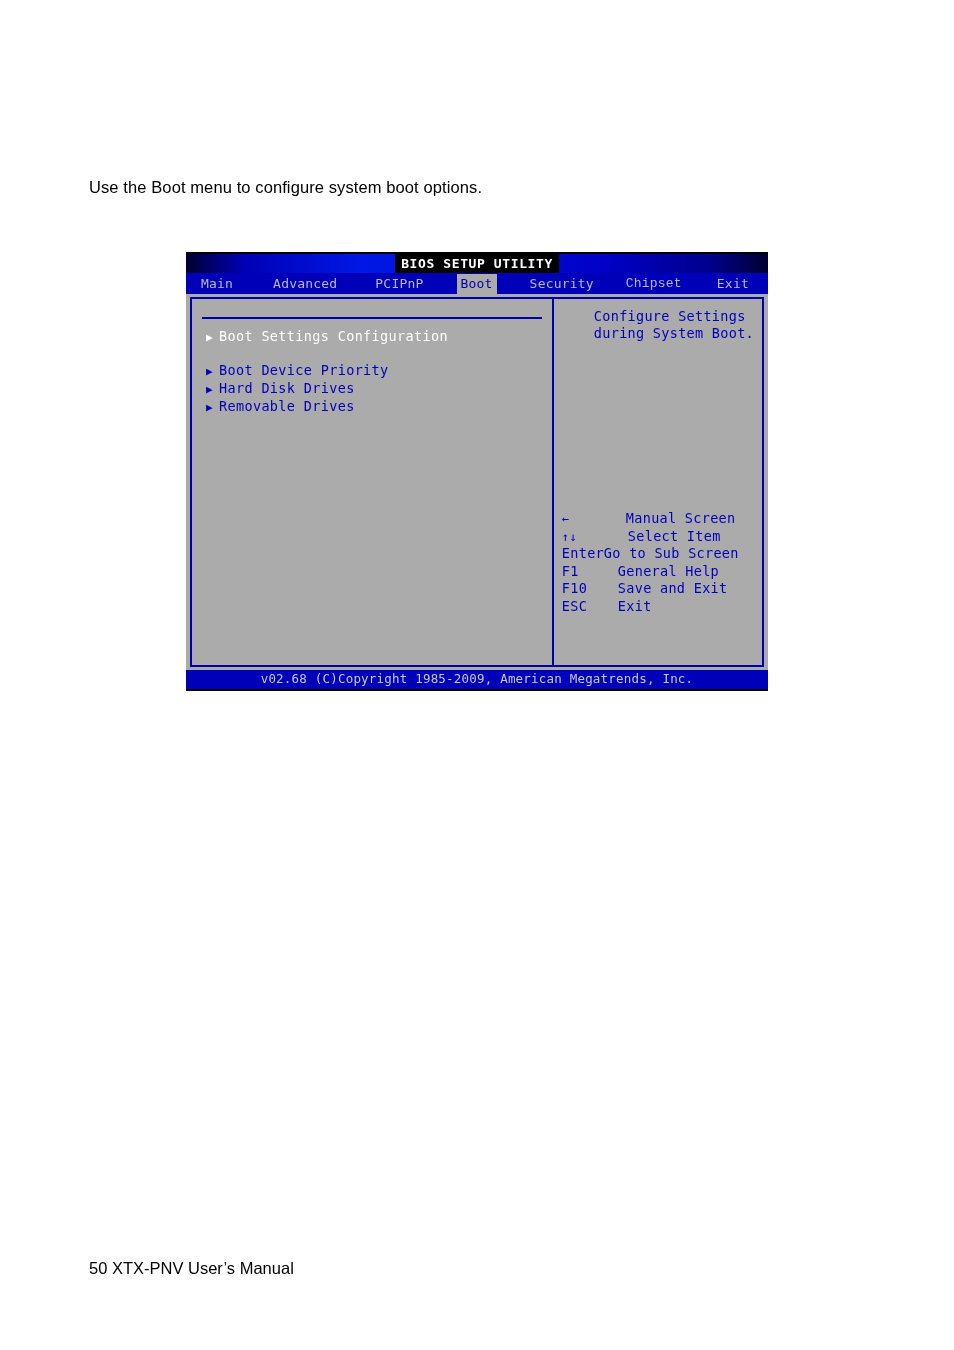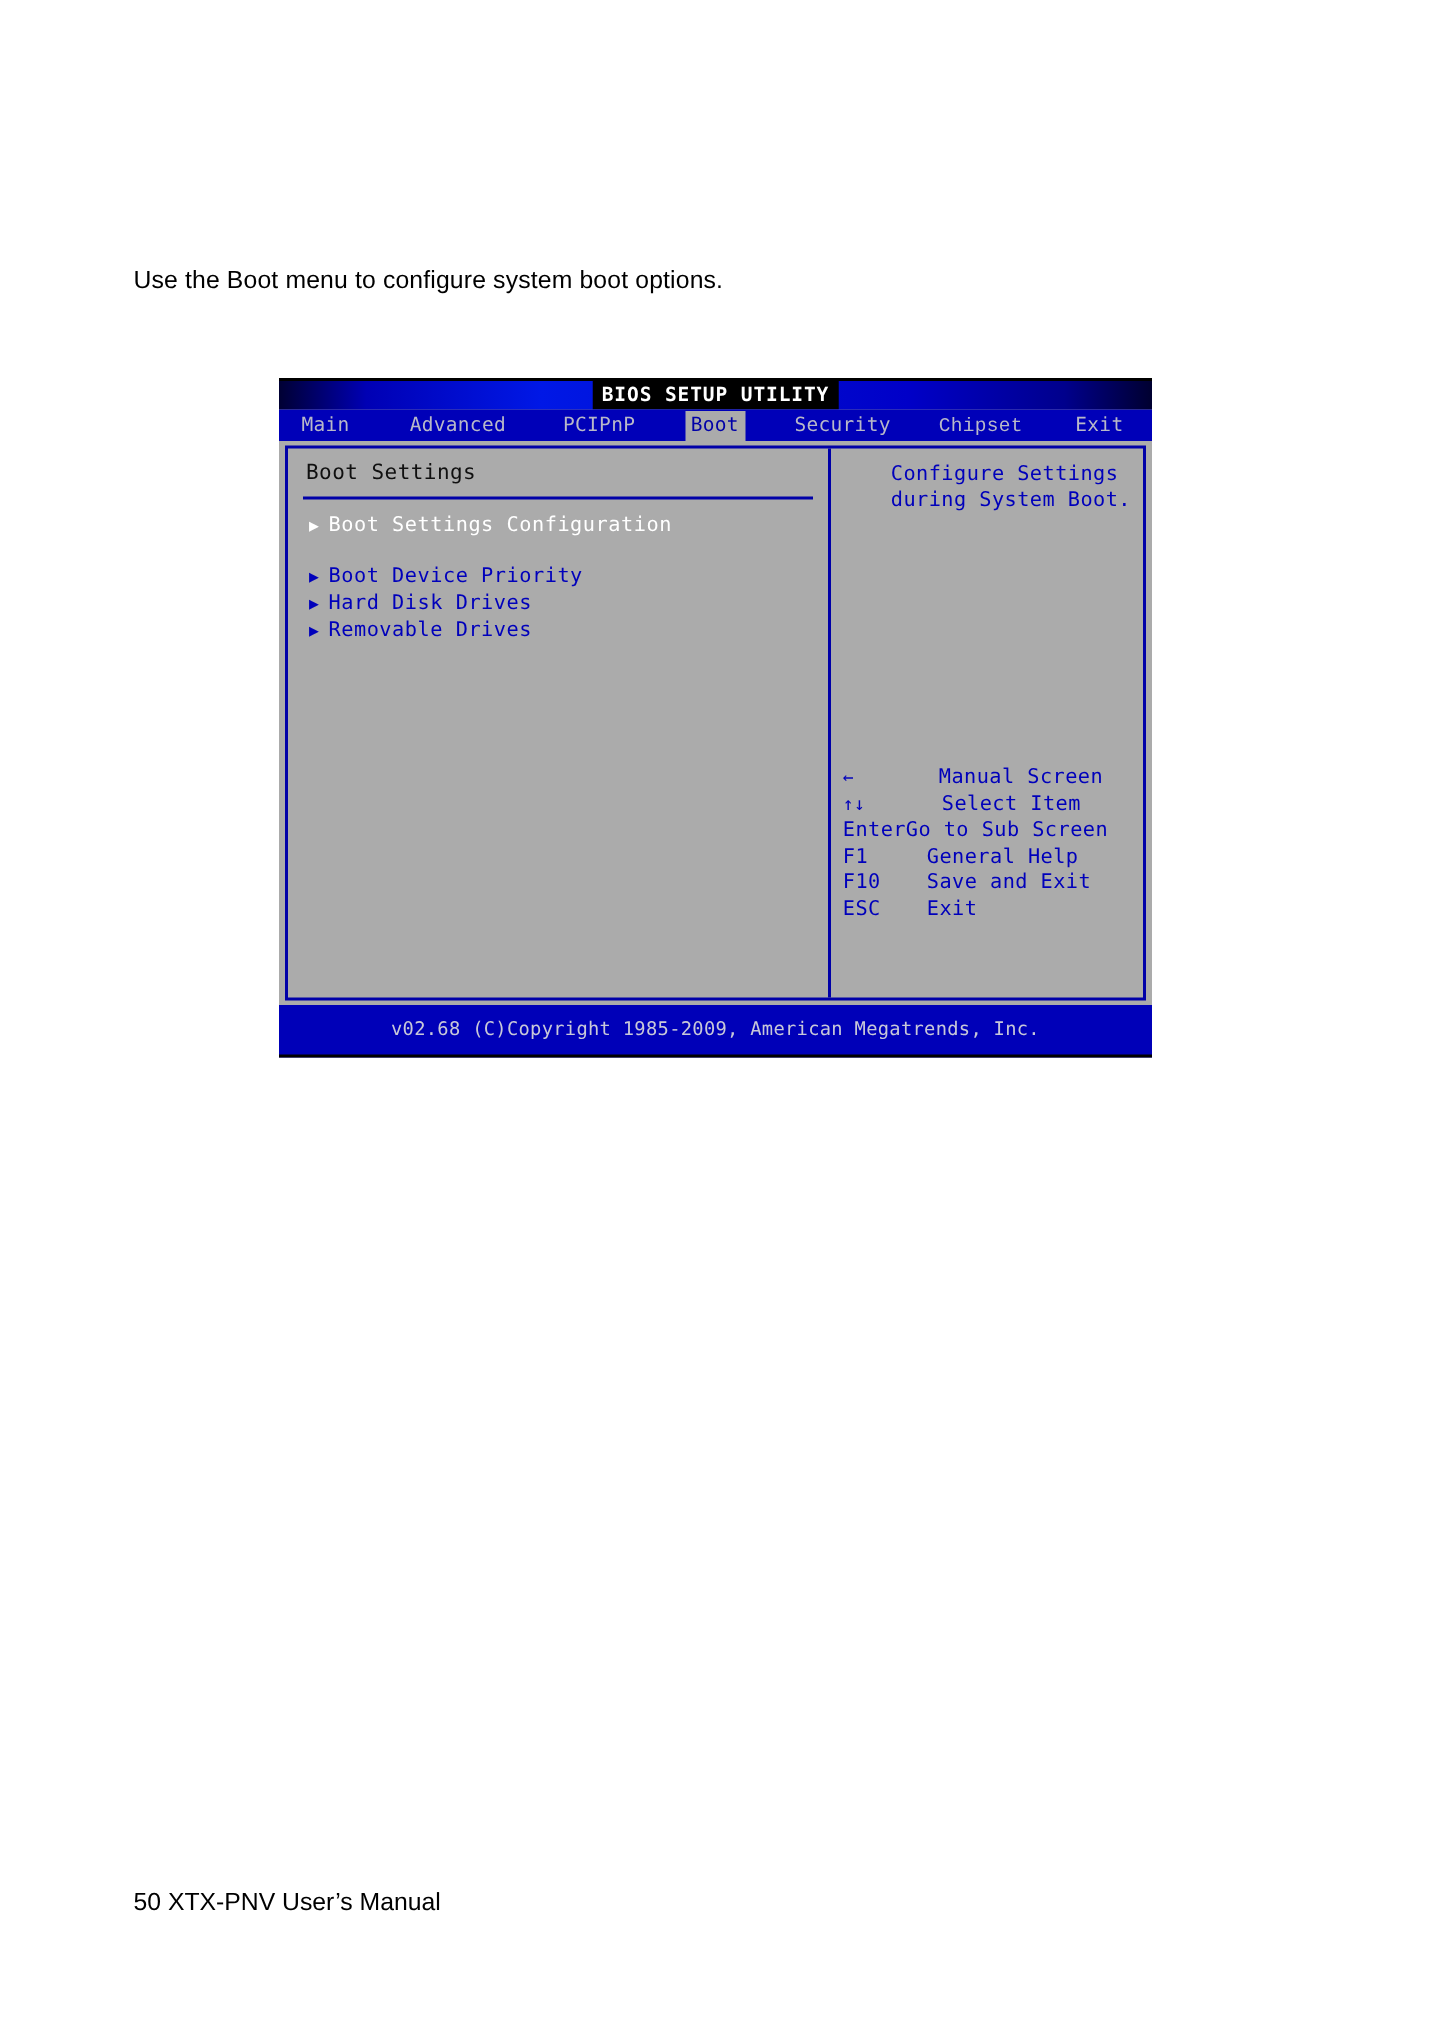--- a/index.html
+++ b/index.html
@@ -213,21 +213,21 @@
   .legend-desc {
     line-height: 1;
   }
   .legend-row.indent-1 .legend-desc { padding-left: 22px; }
   .legend-row.indent-2 .legend-desc { padding-left: 24px; }
   .legend-row.indent-3 .legend-desc { padding-left: 0px; }
   .legend-row.indent-4 .legend-desc { padding-left: 14px; }
 
   
   .bios-footer {
-    height: 35px;
+    height: 21px;
     background: #0000b8;
     display: flex;
     align-items: center;
     justify-content: center;
     border-bottom: 2px solid #000000;
     box-sizing: border-box;
   }
   .bios-footer-text {
     color: #c8c8d8;
     font-size: 12.5px;
@@ -256,21 +256,20 @@
     <span class="menu-item active gap-d">Boot</span>
     <span class="menu-item gap-e">Security</span>
     <span class="menu-item gap-f">Chipset</span>
     <span class="menu-item">Exit</span>
   </div>
 
   <div class="bios-body">
     <div class="bios-panels">
 
       <div class="panel-left">
-        <div class="section-title">Boot Settings</div>
         <div class="section-rule"></div>
 
         <div class="opt-list">
 
           <div class="opt-row selected">
             <span class="opt-arrow">▶</span>
             <span class="opt-label">Boot Settings Configuration</span>
           </div>
 
           <div class="opt-spacer"></div>

